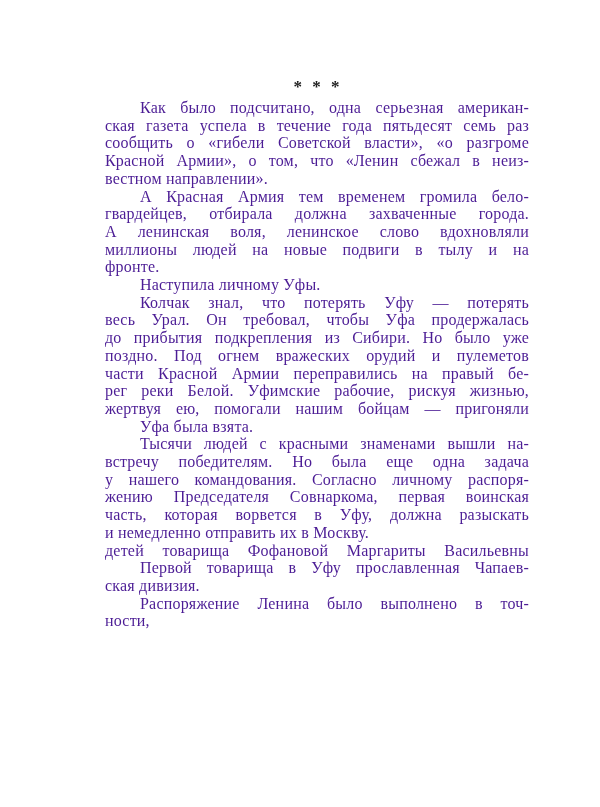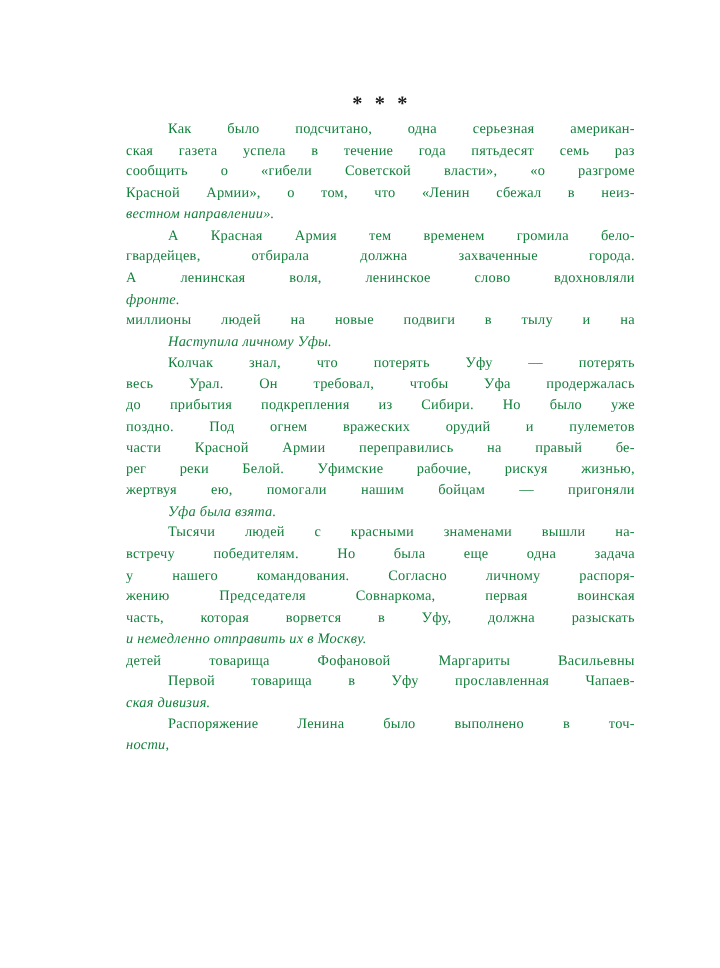--- a/index.html
+++ b/index.html
@@ -26,53 +26,52 @@
     text-align: center;
     font-size: 17px;
     line-height: 18px;
     letter-spacing: 1px;
     word-spacing: 4px;
     margin-bottom: 3px;
     font-weight: bold;
     color: #1c1c1c;
   }
   .ln {
-    font-size: 12px;
+    font-size: 16px;
     line-height: 17.7px;
     letter-spacing: 0.2px;
     text-align: justify;
     text-align-last: justify;
     white-space: nowrap;
-    color: #15803d;
+    color: #4c1d95;
   }
   .ln.ind {
     text-indent: 35px;
   }
   .ln.end {
     text-align: center;
     text-align-last: left;
-    font-style: italic;
   }
 </style>
 </head>
 <body>
 
 <div class="page">
   <div class="text-column">
     <div class="separator">* * *</div>
     <div class="ln ind">Как было подсчитано, одна серьезная американ-</div>
     <div class="ln">ская газета успела в течение года пятьдесят семь раз</div>
     <div class="ln">сообщить о «гибели Советской власти», «о разгроме</div>
     <div class="ln">Красной Армии», о том, что «Ленин сбежал в неиз-</div>
     <div class="ln end">вестном направлении».</div>
     <div class="ln ind">А Красная Армия тем временем громила бело-</div>
     <div class="ln">гвардейцев, отбирала должна захваченные города.</div>
     <div class="ln">А ленинская воля, ленинское слово вдохновляли</div>
+    <div class="ln">миллионы людей на новые подвиги в тылу и на</div>
     <div class="ln end">фронте.</div>
-    <div class="ln">миллионы людей на новые подвиги в тылу и на</div>
     <div class="ln ind end">Наступила личному Уфы.</div>
     <div class="ln ind">Колчак знал, что потерять Уфу — потерять</div>
     <div class="ln">весь Урал. Он требовал, чтобы Уфа продержалась</div>
     <div class="ln">до прибытия подкрепления из Сибири. Но было уже</div>
     <div class="ln">поздно. Под огнем вражеских орудий и пулеметов</div>
     <div class="ln">части Красной Армии переправились на правый бе-</div>
     <div class="ln">рег реки Белой. Уфимские рабочие, рискуя жизнью,</div>
     <div class="ln">жертвуя ею, помогали нашим бойцам — пригоняли</div>
     <div class="ln ind end">Уфа была взята.</div>
     <div class="ln ind">Тысячи людей с красными знаменами вышли на-</div>

